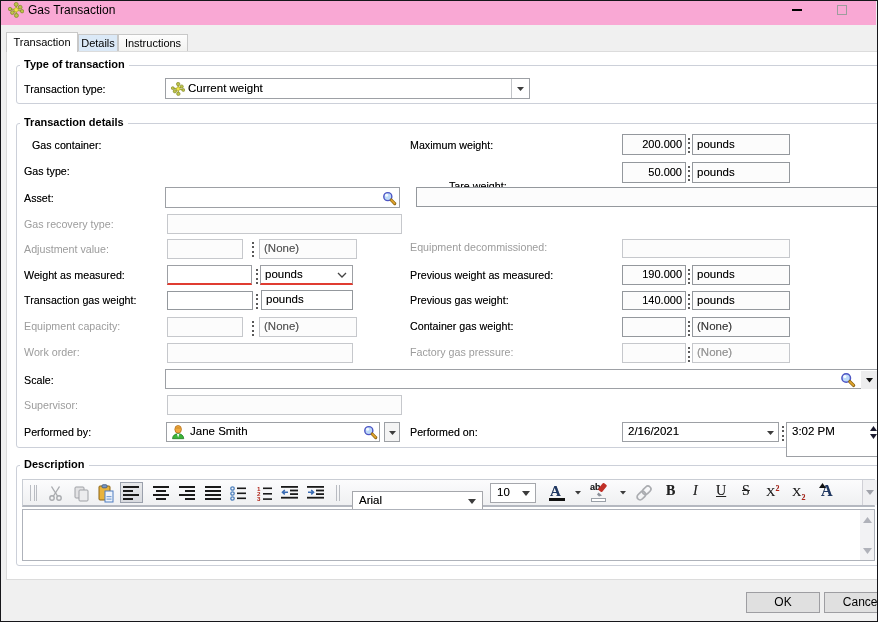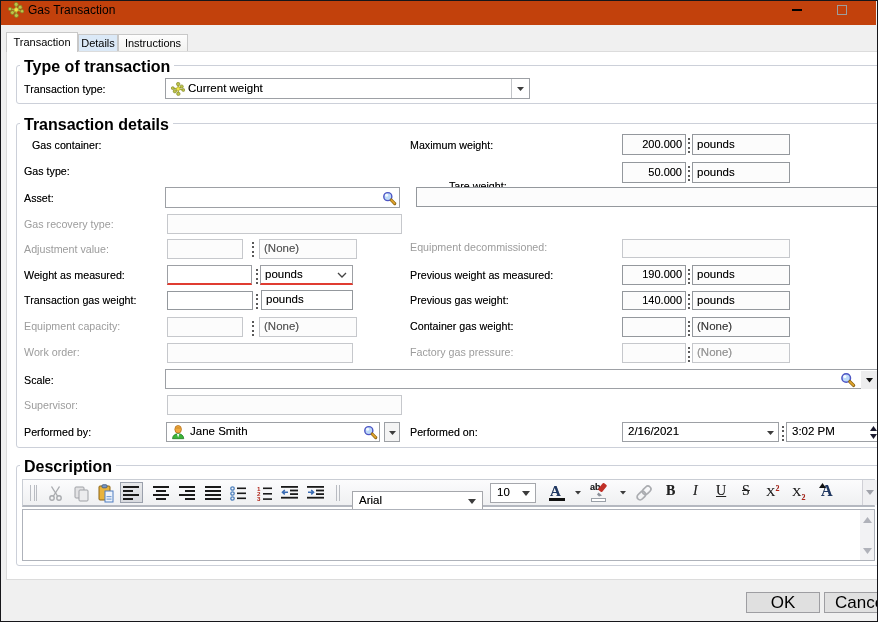--- a/index.html
+++ b/index.html
@@ -1,34 +1,34 @@
 <!DOCTYPE html>
 <html><head>
 <meta charset="utf-8">
 <style>
 html,body{margin:0;padding:0;}
 body{width:878px;height:622px;overflow:hidden;font-family:"Liberation Sans",sans-serif;}
 #win{position:absolute;left:0;top:0;width:878px;height:622px;background:#f0f0f0;overflow:hidden;}
 #winborder{position:absolute;left:0;top:0;width:878px;height:622px;border:1px solid #16161a;box-sizing:border-box;z-index:99;pointer-events:none;}
-#title{position:absolute;left:0;top:0;width:876px;height:25px;background:#c2410c;}
+#title{position:absolute;left:0;top:0;width:876px;height:25px;background:#f9a8d4;}
 #title .txt{position:absolute;top:3px;font-size:12px;color:#000;}
 .abs{position:absolute;}
 #panel{position:absolute;left:6px;top:51px;width:874px;height:529px;background:#fff;border:1px solid #dcdcdc;box-sizing:border-box;}
 .tab{position:absolute;box-sizing:border-box;font-size:11px;color:#000;text-align:center;}
 .gbox{position:absolute;border:1px solid #ccd0d9;border-radius:3px;box-sizing:border-box;}
-.gcap{position:absolute;font-size:16px;font-weight:bold;color:#000;background:#fff;padding:0 4px;}
+.gcap{position:absolute;font-size:11px;font-weight:bold;color:#000;background:#fff;padding:0 4px;}
 .lbl{position:absolute;font-size:10.7px;color:#000;white-space:nowrap;text-shadow:0 0 0.5px rgba(0,0,0,0.45);}
 .lbld{position:absolute;font-size:10.7px;color:#9c9c9c;white-space:nowrap;}
 .inp{position:absolute;background:#fff;border:1px solid #9da0a5;box-sizing:border-box;}
 .inpd{position:absolute;background:#fcfcfc;border:1px solid #c6c8cc;box-sizing:border-box;}
 .inpr{position:absolute;background:#fcfcfc;border:1px solid #94989d;box-sizing:border-box;}
 .val{font-size:11.5px;color:#000;position:absolute;text-shadow:0 0 0.5px rgba(0,0,0,0.4);}
 .dots{position:absolute;width:2px;}
 .dots i{display:block;width:2px;height:2px;background:#5a5a5a;margin-bottom:2.4px;}
-.btn{position:absolute;background:#e0e0e0;border:1px solid #9e9ea2;box-sizing:border-box;font-size:17px;color:#000;text-align:center;}
+.btn{position:absolute;background:#e0e0e0;border:1px solid #9e9ea2;box-sizing:border-box;font-size:12px;color:#000;text-align:center;}
 svg{position:absolute;}
 </style>
 </head>
 <body>
 <div id="win">
   <div id="winborder"></div>
 
   <div id="title">
     <svg class="abs" style="left:8px;top:2px" width="16" height="16" viewBox="0 0 16 16">
         <use href="#mol-olive"></use>
@@ -251,21 +251,21 @@
     <svg class="abs" style="left:144px;top:8px" width="7" height="4">
         <path d="M0 0 L7 0 L3.5 4 Z" fill="#3c3c3c"></path>
       </svg>
   </div>
   <div class="dots" style="left:782px;top:426px;">
       <i></i>
       <i></i>
       <i></i>
       <i></i>
     </div>
-  <div class="inp" style="left:786px;top:422px;width:92px;height:20px;">
+  <div class="inp" style="left:786px;top:422px;width:92px;height:35px;">
     <div class="val" style="left:5px;top:2px;">3:02 PM</div>
     <svg class="abs" style="left:83px;top:2.5px" width="7" height="6">
         <path d="M0 5 L7 5 L3.5 0 Z" fill="#1c1c30"></path>
       </svg>
     <svg class="abs" style="left:83px;top:11px" width="7" height="6">
         <path d="M0 0 L7 0 L3.5 5 Z" fill="#1c1c30"></path>
       </svg>
   </div>
 
   <div class="abs" style="left:22px;top:479px;width:853px;height:28px;background:linear-gradient(#fcfcfd,#eff0f2);border:1px solid #c9cdd4;box-sizing:border-box;border-bottom:2px solid #b4b8c0;">

